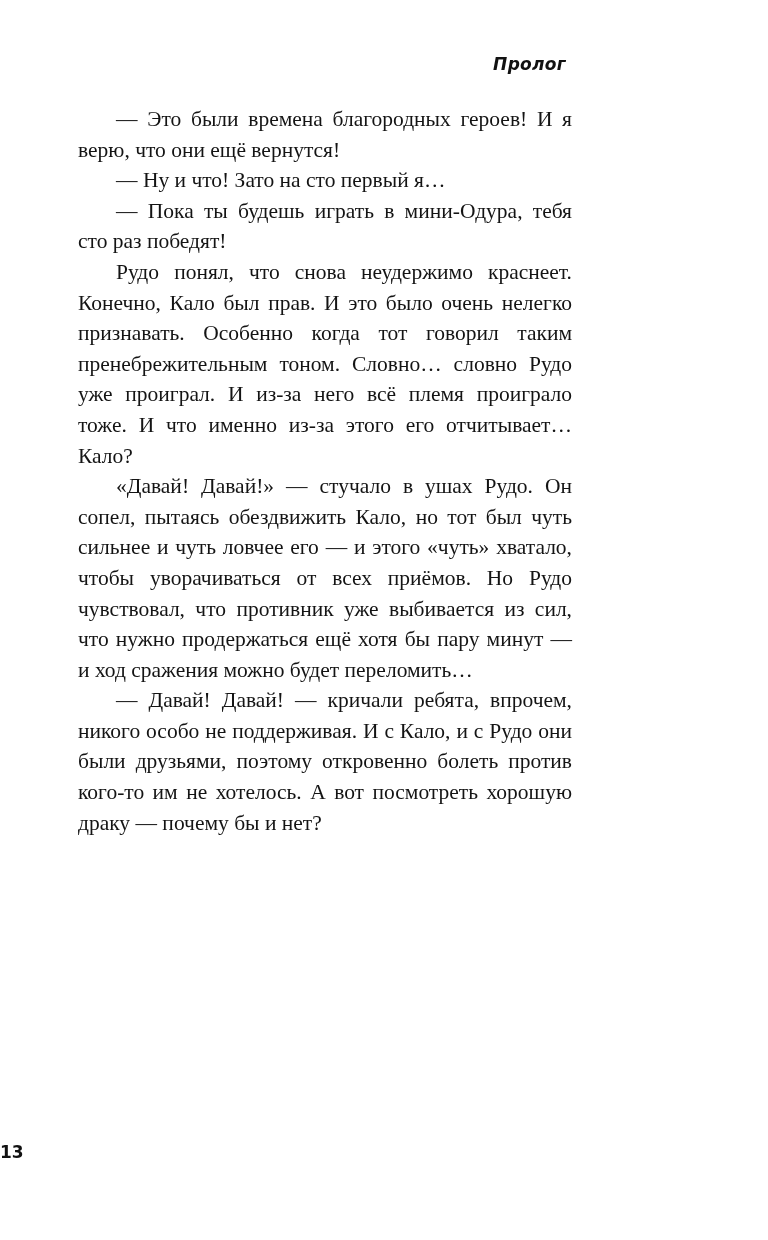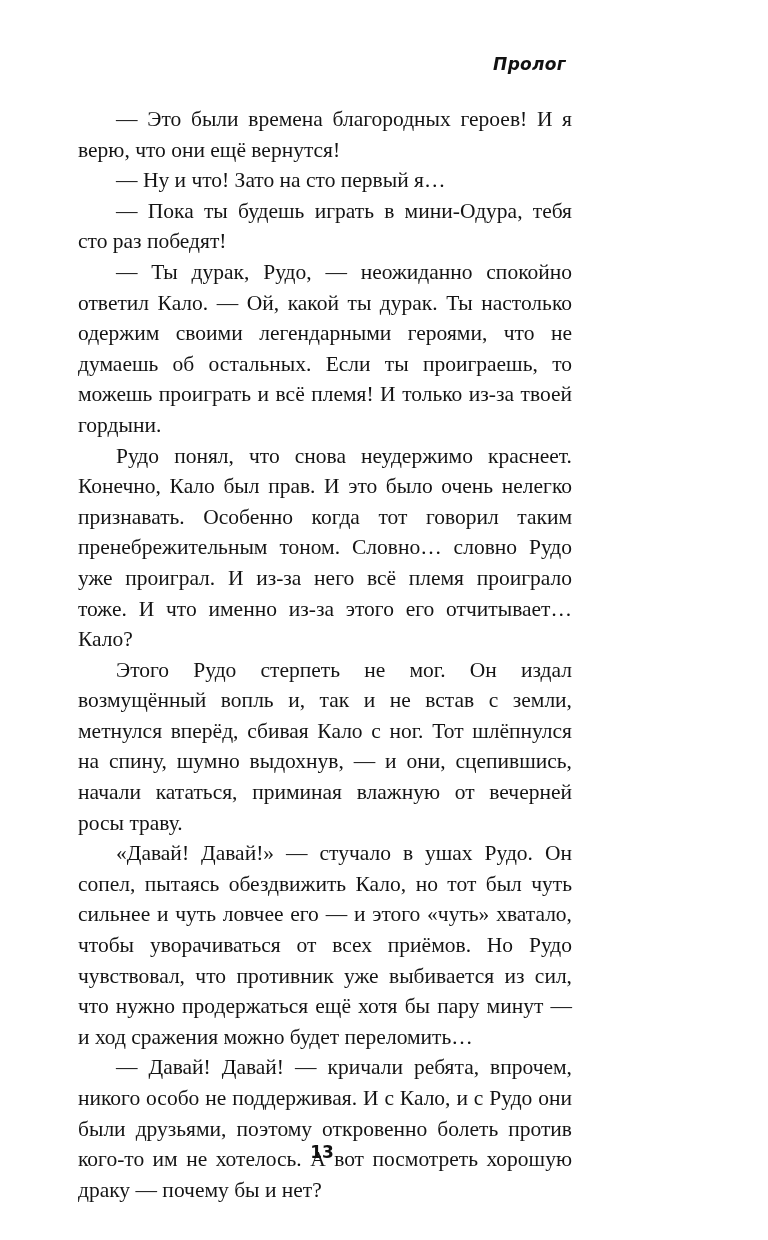--- a/index.html
+++ b/index.html
@@ -40,40 +40,38 @@
   .text-block p {
     margin: 0;
     padding: 0;
     text-indent: 38px;
   }
   .page-number {
     position: absolute;
     bottom: 78px;
     left: 0;
     width: 100%;
-    text-align: center;
+    text-align: left;
     font-family: "DejaVu Sans", sans-serif;
     font-weight: 700;
     font-size: 17px;
     color: #111111;
   }
 </style>
 </head>
 <body>
 
 <div class="page">
 
   <div class="running-head">Пролог</div>
 
   <div class="text-block">
     <p>— Это были времена благородных героев! И я верю, что они ещё вернутся!</p>
     <p>— Ну и что! Зато на сто первый я…</p>
     <p>— Пока ты будешь играть в мини-Одура, тебя сто раз победят!</p>
-    <p>— Ты дурак, Рудо, — неожиданно спокойно ответил Кало. — Ой, какой ты дурак. Ты настолько одержим своими легендарными героями, что не думаешь об остальных. Если ты проиграешь, то можешь проиграть и всё племя! И только из-за твоей гордыни.</p>
     <p>Рудо понял, что снова неудержимо краснеет. Конечно, Кало был прав. И это было очень нелегко признавать. Особенно когда тот говорил таким пренебрежительным тоном. Словно… словно Рудо уже проиграл. И из-за него всё племя проиграло тоже. И что именно из-за этого его отчитывает… Кало?</p>
-    <p>Этого Рудо стерпеть не мог. Он издал возмущённый вопль и, так и не встав с земли, метнулся вперёд, сбивая Кало с ног. Тот шлёпнулся на спину, шумно выдохнув, — и они, сцепившись, начали кататься, приминая влажную от вечерней росы траву.</p>
     <p>«Давай! Давай!» — стучало в ушах Рудо. Он сопел, пытаясь обездвижить Кало, но тот был чуть сильнее и чуть ловчее его — и этого «чуть» хватало, чтобы уворачиваться от всех приёмов. Но Рудо чувствовал, что противник уже выбивается из сил, что нужно продержаться ещё хотя бы пару минут — и ход сражения можно будет переломить…</p>
     <p>— Давай! Давай! — кричали ребята, впрочем, никого особо не поддерживая. И с Кало, и с Рудо они были друзьями, поэтому откровенно болеть против кого-то им не хотелось. А вот посмотреть хорошую драку — почему бы и нет?</p>
   </div>
 
   <div class="page-number">13</div>
 
 </div>
 
 </body></html>

